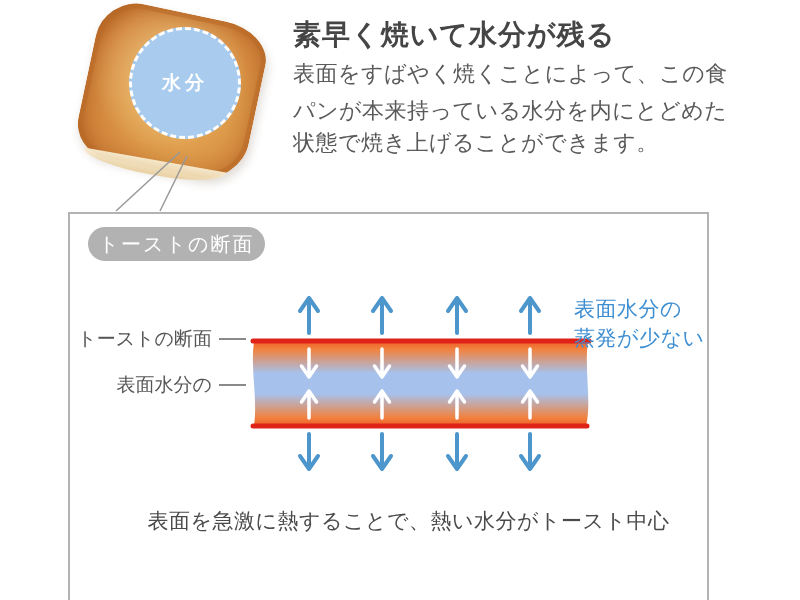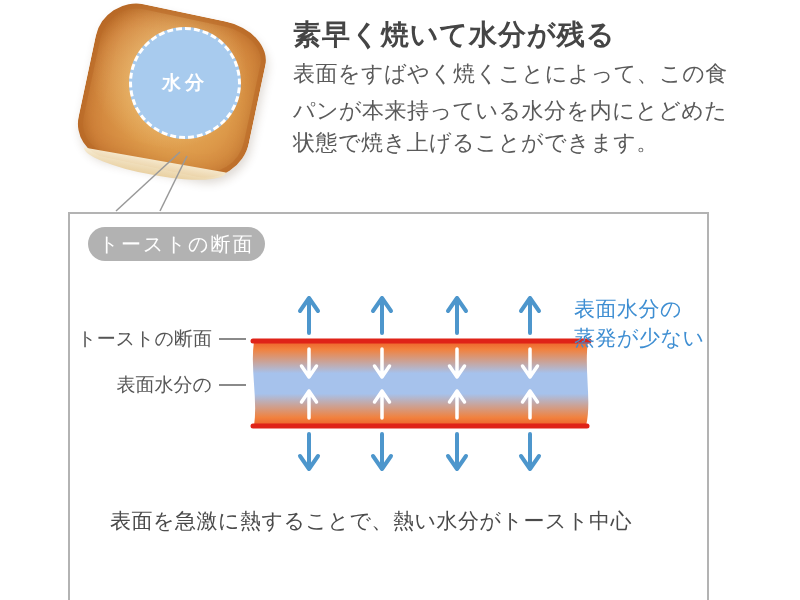--- a/index.html
+++ b/index.html
@@ -83,21 +83,21 @@
   .label-row.moist{top:158px;}
   .slab-svg{position:absolute;left:170px;top:71px;width:370px;height:190px;}
   .note{
     position:absolute;left:504px;top:56px;
     font-size:21px;line-height:29px;color:var(--note-blue);letter-spacing:.5px;
     white-space:nowrap;
     margin-top:24px;
   }
   .caption{
     position:absolute;left:0;top:289px;width:100%;
-    text-align:left;font-size:21px;line-height:36px;color:#4a4a4a;letter-spacing:.5px;padding-left:40px;
+    text-align:center;font-size:21px;line-height:36px;color:#4a4a4a;letter-spacing:.5px;padding-left:40px;
   }
   .caption b{font-weight:700;color:#2d2d2d;}
 </style>
 </head>
 <body>
 
 <div class="stage">
 
   <div class="toast"></div>
   <div class="moisture-circle">

